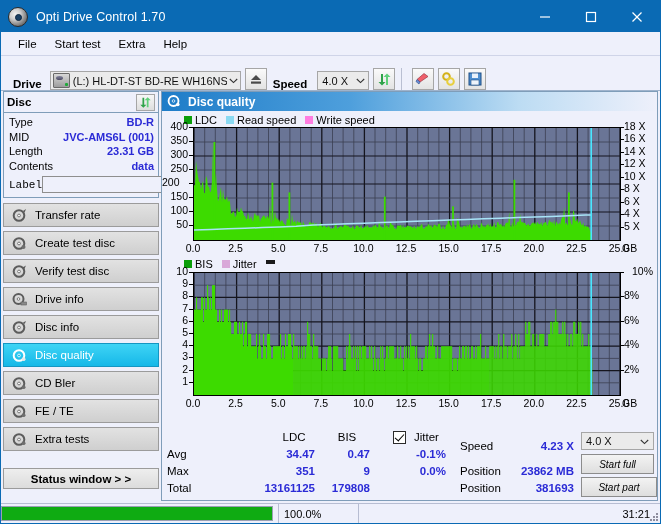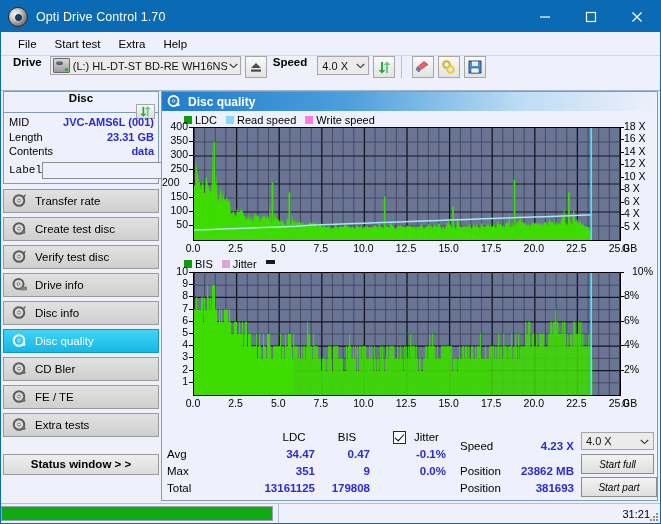--- a/index.html
+++ b/index.html
@@ -40,21 +40,21 @@
 
   
   .menubar{
     height:23px;background:#eef0fb;display:flex;align-items:center;
     padding-left:8px;border-bottom:1px solid #cfd4e8;
   }
   .menu-item{padding:2px 9px;font-size:11.5px;color:#000;}
 
   
   .toolbar{
-    height:34px;background:#eef0fb;display:flex;align-items:flex-start;padding:0 6px;
+    height:34px;background:#eef0fb;display:flex;align-items:flex-end;padding:0 6px;
     border-bottom:1px solid #9fb3cc;
   }
   .tb-label{font-weight:bold;font-size:11.5px;color:#000;margin:0 8px 0 6px;}
   .combo{
     height:19px;background:#ebebeb;border:1px solid #a6a6a6;display:flex;align-items:center;
     box-sizing:border-box;font-size:11px;color:#111;position:relative;
   }
   .combo .caret{
     width:16px;display:flex;align-items:center;justify-content:center;color:#333;font-size:9px;
     margin-left:auto;
@@ -78,21 +78,21 @@
   
   .body{position:absolute;left:0;top:89px;right:0;bottom:20px;}
 
   
   .left{position:absolute;left:2px;top:1px;width:156px;bottom:2px;}
   .disc-box{
     border:1px solid #7f9db9;background:#eef0fb;box-sizing:border-box;
   }
   .disc-head{
     height:20px;display:flex;align-items:center;border-bottom:1px solid #7f9db9;
-    padding:0 3px;background:#eef0fb;flex-direction:column;
+    padding:0 3px;background:#eef0fb;
   }
   .disc-head .t{font-weight:bold;font-size:11.5px;color:#000;}
   .refresh-btn{
     margin-left:auto;width:19px;height:17px;border:1px solid #a6a6a6;
     background:linear-gradient(#f7f7f7,#dedede);display:flex;align-items:center;justify-content:center;box-sizing:border-box;
   }
   .disc-rows{padding:2px 4px 3px 5px;}
   .drow{display:flex;justify-content:space-between;font-size:11px;line-height:14.5px;}
   .drow .k{color:#000;}
   .drow .v{color:#2b2bd6;font-weight:bold;}
@@ -279,20 +279,24 @@
         <div class="disc-head">
           <div class="t">Disc</div>
           <div class="refresh-btn">
             <svg width="13" height="13" viewBox="0 0 15 15">
               <path d="M4 2 L4 10 L1.5 10 L5 13.5 L8.5 10 L6 10 L6 2 Z" fill="#2fa34a"></path>
               <path d="M11 13 L11 5 L13.5 5 L10 1.5 L6.5 5 L9 5 L9 13 Z" fill="#5fd07a"></path>
             </svg>
           </div>
         </div>
         <div class="disc-rows">
+          <div class="drow">
+            <span class="k">Type</span>
+            <span class="v">BD-R</span>
+          </div>
           <div class="drow">
             <span class="k">MID</span>
             <span class="v">JVC-AMS6L (001)</span>
           </div>
           <div class="drow">
             <span class="k">Length</span>
             <span class="v">23.31 GB</span>
           </div>
           <div class="drow">
             <span class="k">Contents</span>
@@ -1083,20 +1087,21 @@
         <div class="sbtn" style="left:419px;top:49px;width:76px;height:20px;">Start part</div>
       </div>
 
     </div>
   </div>
 
   <div class="statusbar">
     <div class="sb-prog">
       <i id="prog-fill" style="width: 100%;"></i>
     </div>
+    <div class="sb-cell sb-pct">100.0%</div>
     <div class="sb-cell sb-time">31:21</div>
     <div class="grip">
       <i style="right:0;bottom:0"></i>
         <i style="right:3px;bottom:0"></i>
         <i style="right:6px;bottom:0"></i>
       <i style="right:0;bottom:3px"></i>
         <i style="right:3px;bottom:3px"></i>
       <i style="right:0;bottom:6px"></i>
     </div>
   </div>

